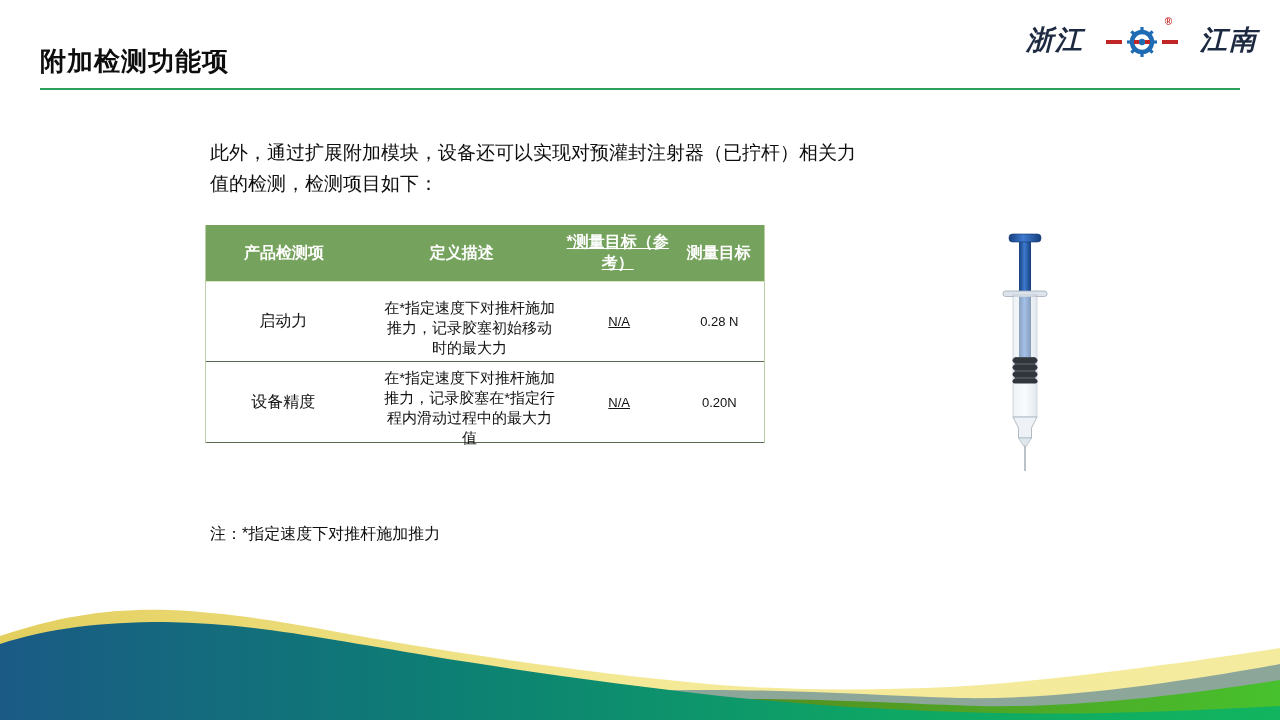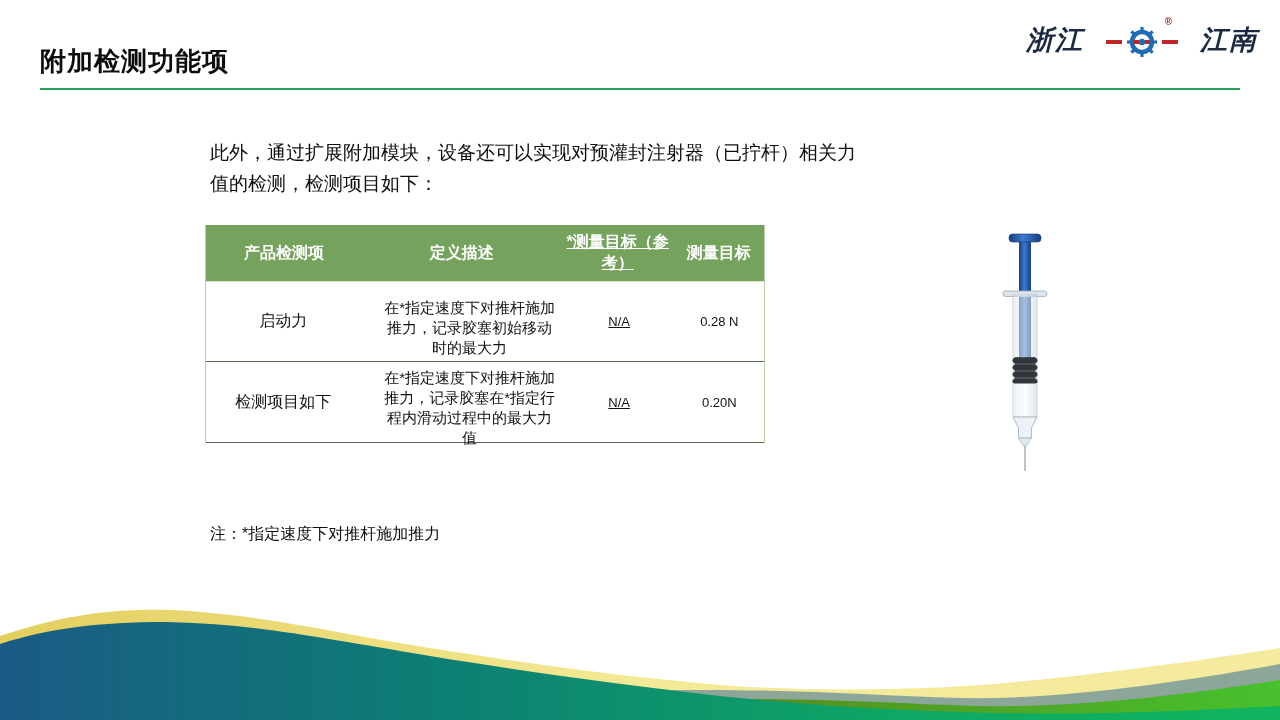--- a/index.html
+++ b/index.html
@@ -120,21 +120,21 @@
       <div class="t-cell c3">*测量目标（参考）</div>
       <div class="t-cell c4">测量目标</div>
     </div>
     <div class="t-row t-body first">
       <div class="t-cell c1">启动力</div>
       <div class="t-cell c2">在*指定速度下对推杆施加推力，记录胶塞初始移动时的最大力</div>
       <div class="t-cell c3">N/A</div>
       <div class="t-cell c4">0.28 N</div>
     </div>
     <div class="t-row t-body">
-      <div class="t-cell c1">检测项目如下</div>
+      <div class="t-cell c1">设备精度</div>
       <div class="t-cell c2">在*指定速度下对推杆施加推力，记录胶塞在*指定行程内滑动过程中的最大力值</div>
       <div class="t-cell c3">N/A</div>
       <div class="t-cell c4">0.20N</div>
     </div>
   </div>
 
   <div class="note">注：*指定速度下对推杆施加推力</div>
 
   <div class="syringe">
     <svg width="54" height="242" viewBox="0 0 54 242">

